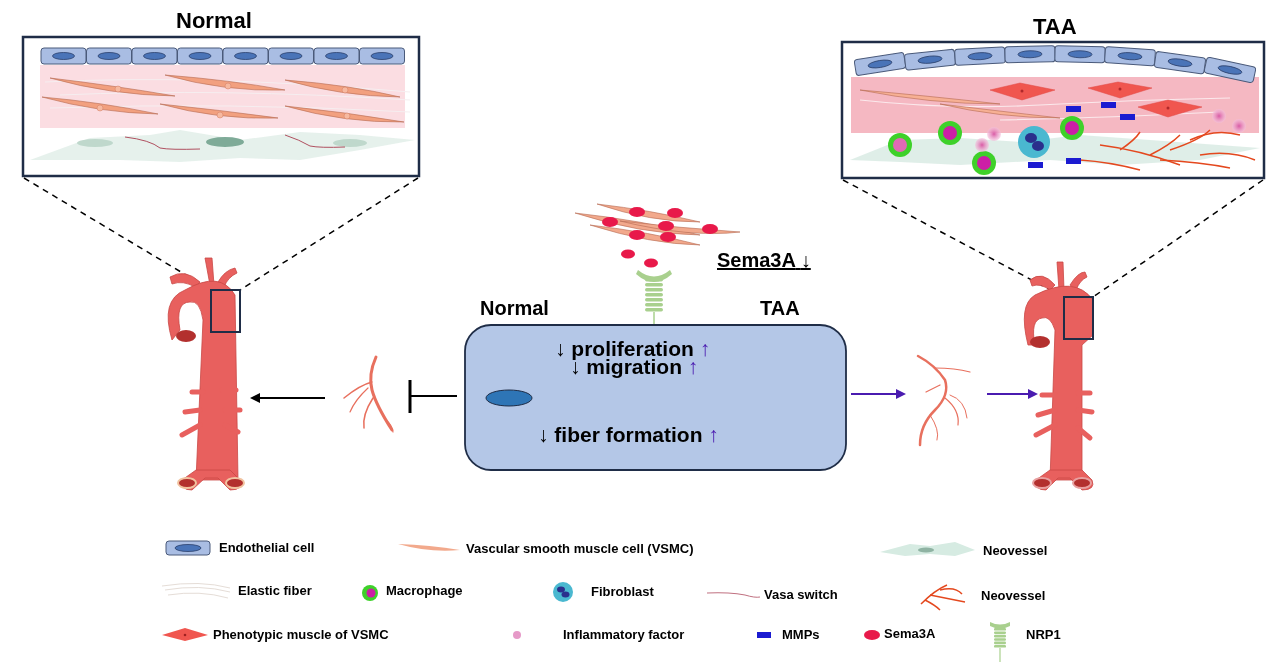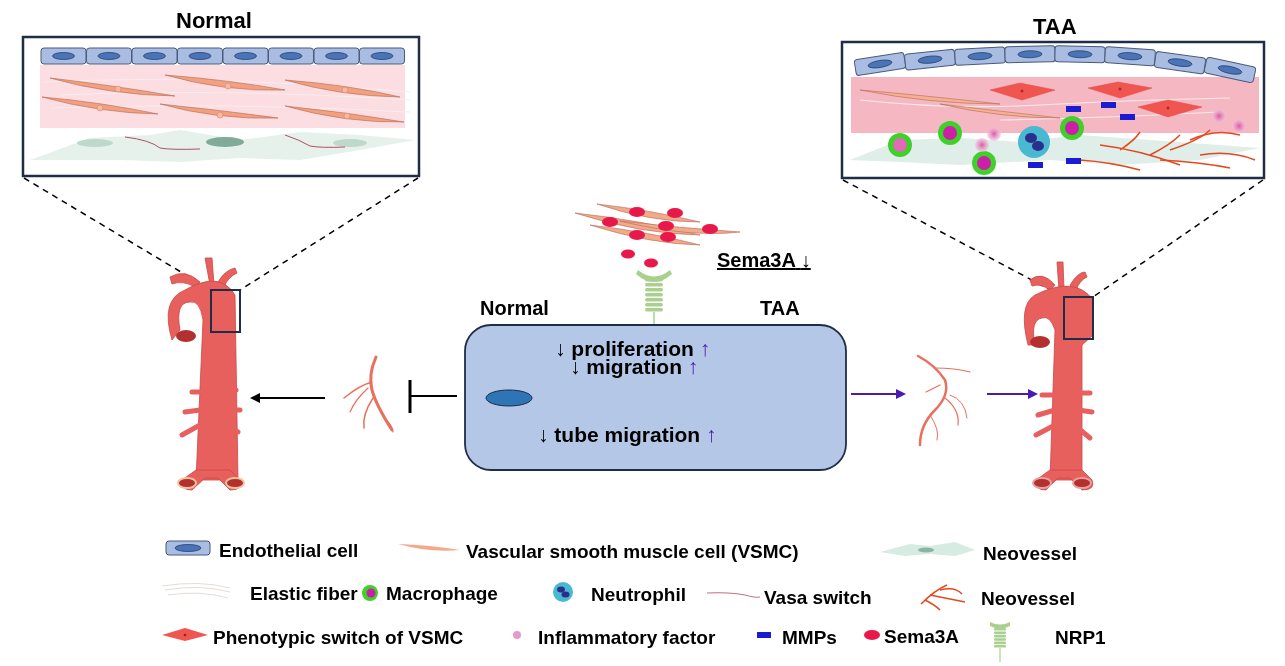--- a/index.html
+++ b/index.html
@@ -1,21 +1,21 @@
 <!DOCTYPE html>
 <html><head>
 <meta charset="utf-8">
 <style>
   html, body { margin:0; padding:0; background:#ffffff; }
   body { width:1285px; height:666px; position:relative; overflow:hidden;
          font-family:"Liberation Sans", sans-serif; color:#000; }
   .abs { position:absolute; }
   .panel-title { font-size:22px; font-weight:bold; }
   .lbl { font-size:20px; font-weight:bold; }
-  .leg { font-size:19px; font-weight:bold; white-space:nowrap; }
+  .leg { font-size:13px; font-weight:bold; white-space:nowrap; }
   svg { position:absolute; left:0; top:0; overflow:visible; }
   .effect-line { position:absolute; font-size:21px; font-weight:bold; white-space:nowrap; }
   .down { color:#000; }
   .up { color:#4a1bb0; }
 </style>
 </head>
 <body>
 
 <div class="abs panel-title" style="left:176px; top:8px;">Normal</div>
 
@@ -385,29 +385,29 @@
   <span>proliferation</span>
   <span class="up">↑</span>
 </div>
 <div class="effect-line" style="left:570px; top:355px;">
   <span class="down">↓</span>
   <span>migration</span>
   <span class="up">↑</span>
 </div>
 <div class="effect-line" style="left:538px; top:423px;">
   <span class="down">↓</span>
-  <span>tube migration</span>
+  <span>fiber formation</span>
   <span class="up">↑</span>
 </div>
 
 <div class="abs leg" style="left:219px; top:540px;">Endothelial cell</div>
 <div class="abs leg" style="left:466px; top:541px;">Vascular smooth muscle cell (VSMC)</div>
 <div class="abs leg" style="left:983px; top:543px;">Neovessel</div>
-<div class="abs leg" style="left:250px; top:583px;">Elastic fiber</div>
+<div class="abs leg" style="left:238px; top:583px;">Elastic fiber</div>
 <div class="abs leg" style="left:386px; top:583px;">Macrophage</div>
-<div class="abs leg" style="left:591px; top:584px;">Neutrophil</div>
+<div class="abs leg" style="left:591px; top:584px;">Fibroblast</div>
 <div class="abs leg" style="left:764px; top:587px;">Vasa switch</div>
 <div class="abs leg" style="left:981px; top:588px;">Neovessel</div>
-<div class="abs leg" style="left:213px; top:627px;">Phenotypic switch of VSMC</div>
-<div class="abs leg" style="left:538px; top:627px;">Inflammatory factor</div>
+<div class="abs leg" style="left:213px; top:627px;">Phenotypic muscle of VSMC</div>
+<div class="abs leg" style="left:563px; top:627px;">Inflammatory factor</div>
 <div class="abs leg" style="left:782px; top:627px;">MMPs</div>
 <div class="abs leg" style="left:884px; top:626px;">Sema3A</div>
-<div class="abs leg" style="left:1055px; top:627px;">NRP1</div>
+<div class="abs leg" style="left:1026px; top:627px;">NRP1</div>
 
 </body></html>

